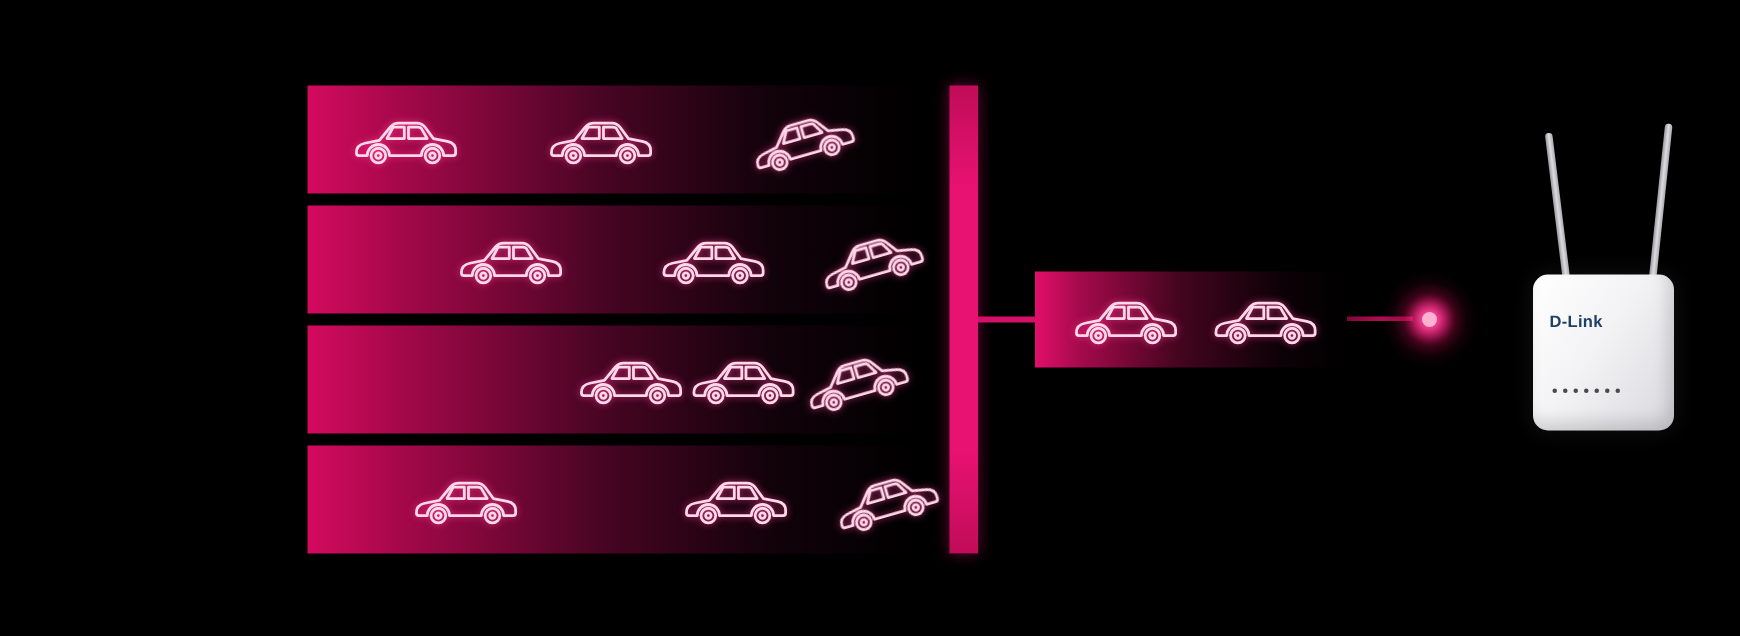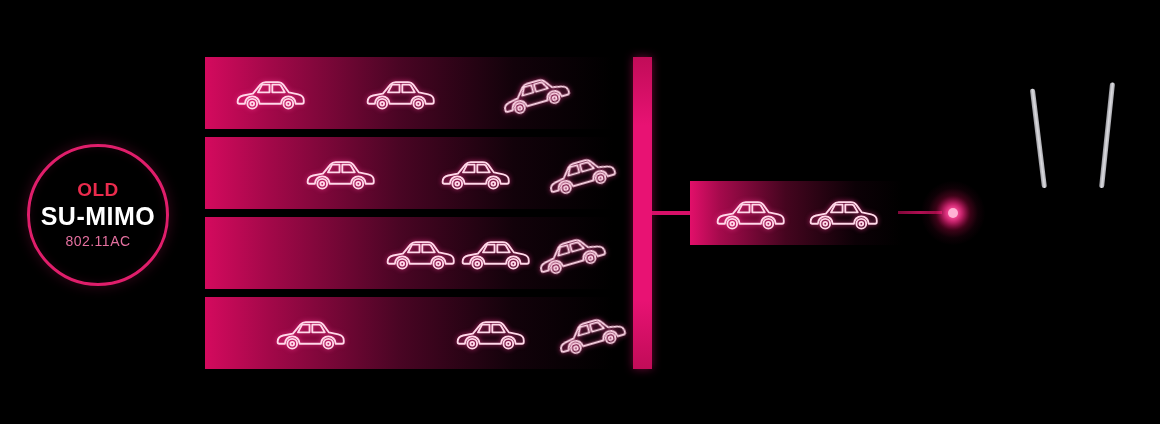--- a/index.html
+++ b/index.html
@@ -85,25 +85,20 @@
       <circle cx="20.8" cy="31.6" r="5.3"></circle>
       <circle cx="20.8" cy="31.6" r="2"></circle>
       <circle cx="59.8" cy="31.6" r="5.3"></circle>
       <circle cx="59.8" cy="31.6" r="2"></circle>
     </g>
   </defs>
 </svg>
 
 <div class="stage">
 
-  <div class="badge">
-    <div class="badge-top">OLD</div>
-    <div class="badge-main">SU-MIMO</div>
-    <div class="badge-sub">802.11AC</div>
-  </div>
 
   <div class="lanes">
     <div class="lane">
         <svg viewBox="0 0 80 40" class="car" style="left: 28px;">
           <use href="#car-shape" xlink:href="#car-shape"></use>
         </svg>
         <svg viewBox="0 0 80 40" class="car" style="left: 158px;">
           <use href="#car-shape" xlink:href="#car-shape"></use>
         </svg>
         <svg viewBox="0 0 80 40" class="car" style="left: 292px; transform: rotate(-16deg);">
@@ -154,14 +149,26 @@
       <svg viewBox="0 0 80 40" class="car" style="left: 116px;">
         <use href="#car-shape" xlink:href="#car-shape"></use>
       </svg>
     </div>
   <div class="stream-line"></div>
   <div class="glow-dot"></div>
   <div class="glow-core"></div>
 
   <div class="antenna antenna-left"></div>
   <div class="antenna antenna-right"></div>
+  <div class="ap-body">
+    <div class="ap-brand">D-Link</div>
+    <div class="led-row">
+        <span class="led"></span>
+        <span class="led"></span>
+        <span class="led"></span>
+        <span class="led"></span>
+        <span class="led"></span>
+        <span class="led"></span>
+        <span class="led"></span>
+      </div>
+  </div>
 
 </div>
 
 </body></html>

